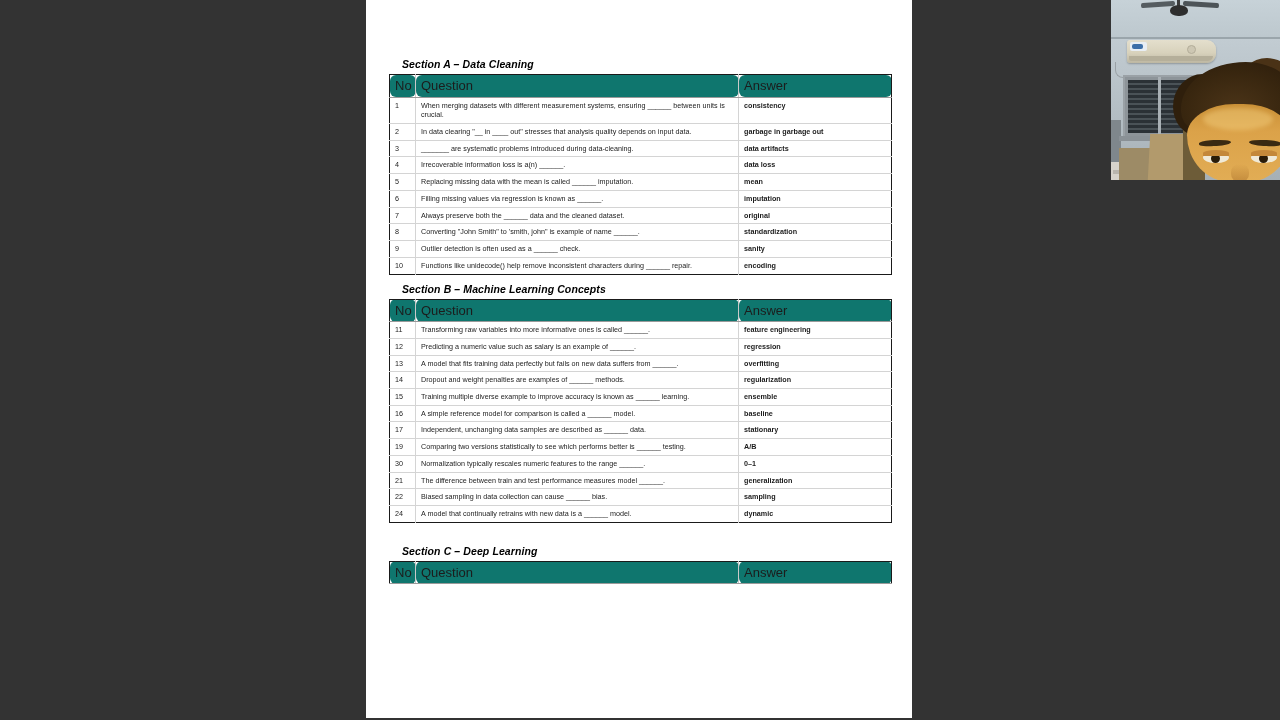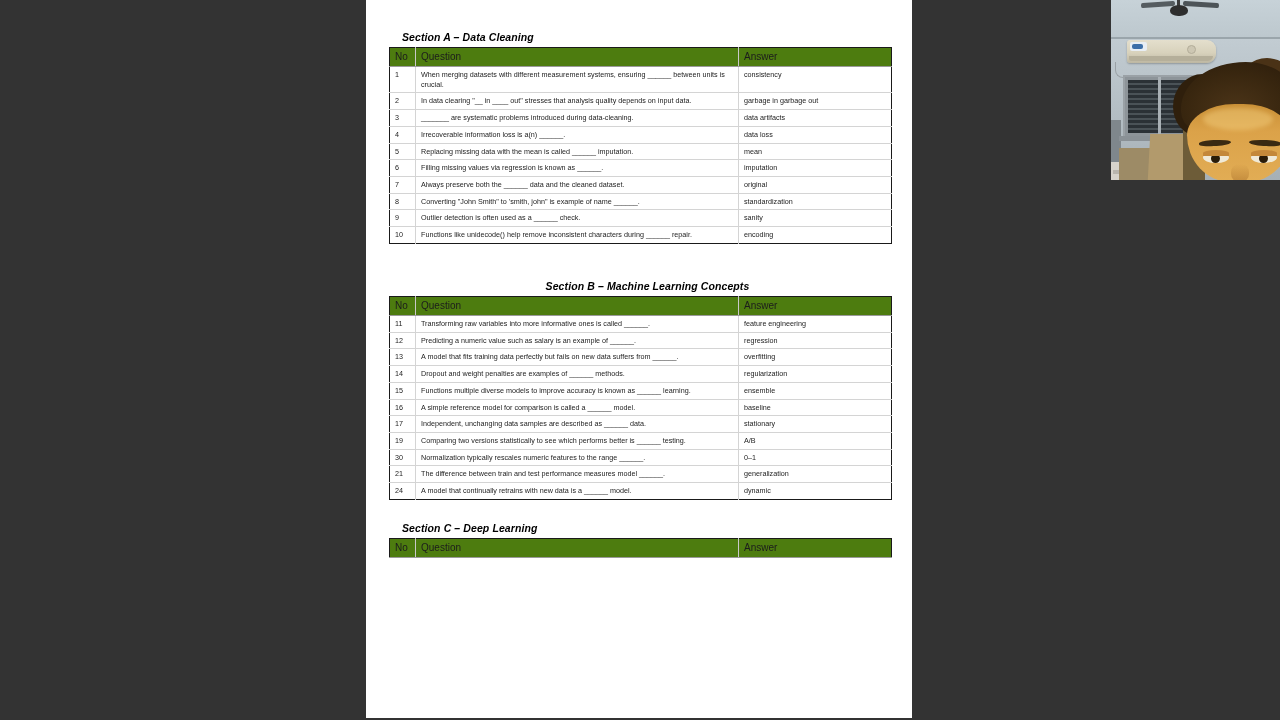--- a/index.html
+++ b/index.html
@@ -38,66 +38,67 @@
 
   .section-heading {
     font-size: 10.5px;
     font-weight: bold;
     font-style: italic;
     color: #000000;
     letter-spacing: 0.1px;
     padding-left: 13px;
   }
 
-  #sectionA-heading { margin-top: 31px; }
-  #sectionB-heading { margin-top: 36px; text-align: center; }
+  #sectionA-heading { margin-top: 58px; }
+  #sectionB-heading { margin-top: 8px; }
   #sectionC-heading { margin-top: 22px; }
 
   table.qa {
     border-collapse: collapse;
     width: 502px;
     margin-top: 4px;
     border: 1.3px solid #1a1a1a;
     table-layout: fixed;
     background: #ffffff;
   }
 
   table.qa col.c-no  { width: 26px; }
   table.qa col.c-q   { width: 323px; }
   table.qa col.c-a   { width: 153px; }
 
   table.qa thead th {
-    background: #4d7c0f;
+    background: #0f766e;
     font-weight: normal;
-    font-size: 10px;
+    font-size: 13px;
     color: #1c1c1c;
     text-align: left;
     padding: 3px 5px 3px 5px;
     border-right: 1px solid #c9c9c9;
     border-bottom: 1px solid #9a9a9a;
     vertical-align: top;
     line-height: 1.2;
+    border-radius: 6px;
   }
   table.qa thead th:last-child { border-right: none; }
 
   table.qa tbody td {
     font-size: 7.2px;
     color: #1c1c1c;
     padding: 3px 5px 3px 5px;
     border-right: 1px solid #d4d4d4;
     border-bottom: 1px solid #d4d4d4;
     vertical-align: top;
     line-height: 1.35;
   }
   table.qa tbody td:last-child { border-right: none; }
   table.qa tbody tr:last-child td { border-bottom: none; }
 
   td.cell-no { color: #1c1c1c; }
   td.cell-q  { color: #1c1c1c; }
-  td.cell-a  { color: #2a2a9e; font-weight: normal; }
+  td.cell-a  { color: #2a2a9e; font-weight: bold; }
 
   tr.tall td { padding-bottom: 9px; }
 
   
   #webcam {
     position: absolute;
     left: 1111px;
     top: 0px;
     width: 169px;
     height: 180px;
@@ -373,21 +374,21 @@
               <td class="cell-q">A model that fits training data perfectly but fails on new data suffers from ______.</td>
               <td class="cell-a">overfitting</td>
             </tr>
             <tr>
               <td class="cell-no">14</td>
               <td class="cell-q">Dropout and weight penalties are examples of ______ methods.</td>
               <td class="cell-a">regularization</td>
             </tr>
             <tr>
               <td class="cell-no">15</td>
-              <td class="cell-q">Functions multiple diverse models to improve accuracy is known as ______ learning.</td>
+              <td class="cell-q">Training multiple diverse example to improve accuracy is known as ______ learning.</td>
               <td class="cell-a">ensemble</td>
             </tr>
             <tr>
               <td class="cell-no">16</td>
               <td class="cell-q">A simple reference model for comparison is called a ______ model.</td>
               <td class="cell-a">baseline</td>
             </tr>
             <tr>
               <td class="cell-no">17</td>
               <td class="cell-q">Independent, unchanging data samples are described as ______ data.</td>
@@ -400,20 +401,25 @@
             </tr>
             <tr>
               <td class="cell-no">30</td>
               <td class="cell-q">Normalization typically rescales numeric features to the range ______.</td>
               <td class="cell-a">0–1</td>
             </tr>
             <tr>
               <td class="cell-no">21</td>
               <td class="cell-q">The difference between train and test performance measures model ______.</td>
               <td class="cell-a">generalization</td>
+            </tr>
+            <tr>
+              <td class="cell-no">22</td>
+              <td class="cell-q">Biased sampling in data collection can cause ______ bias.</td>
+              <td class="cell-a">sampling</td>
             </tr>
             <tr>
               <td class="cell-no">24</td>
               <td class="cell-q">A model that continually retrains with new data is a ______ model.</td>
               <td class="cell-a">dynamic</td>
             </tr>
           </tbody>
       </table>
 
       <div id="sectionC-heading" class="section-heading">Section C – Deep Learning</div>

